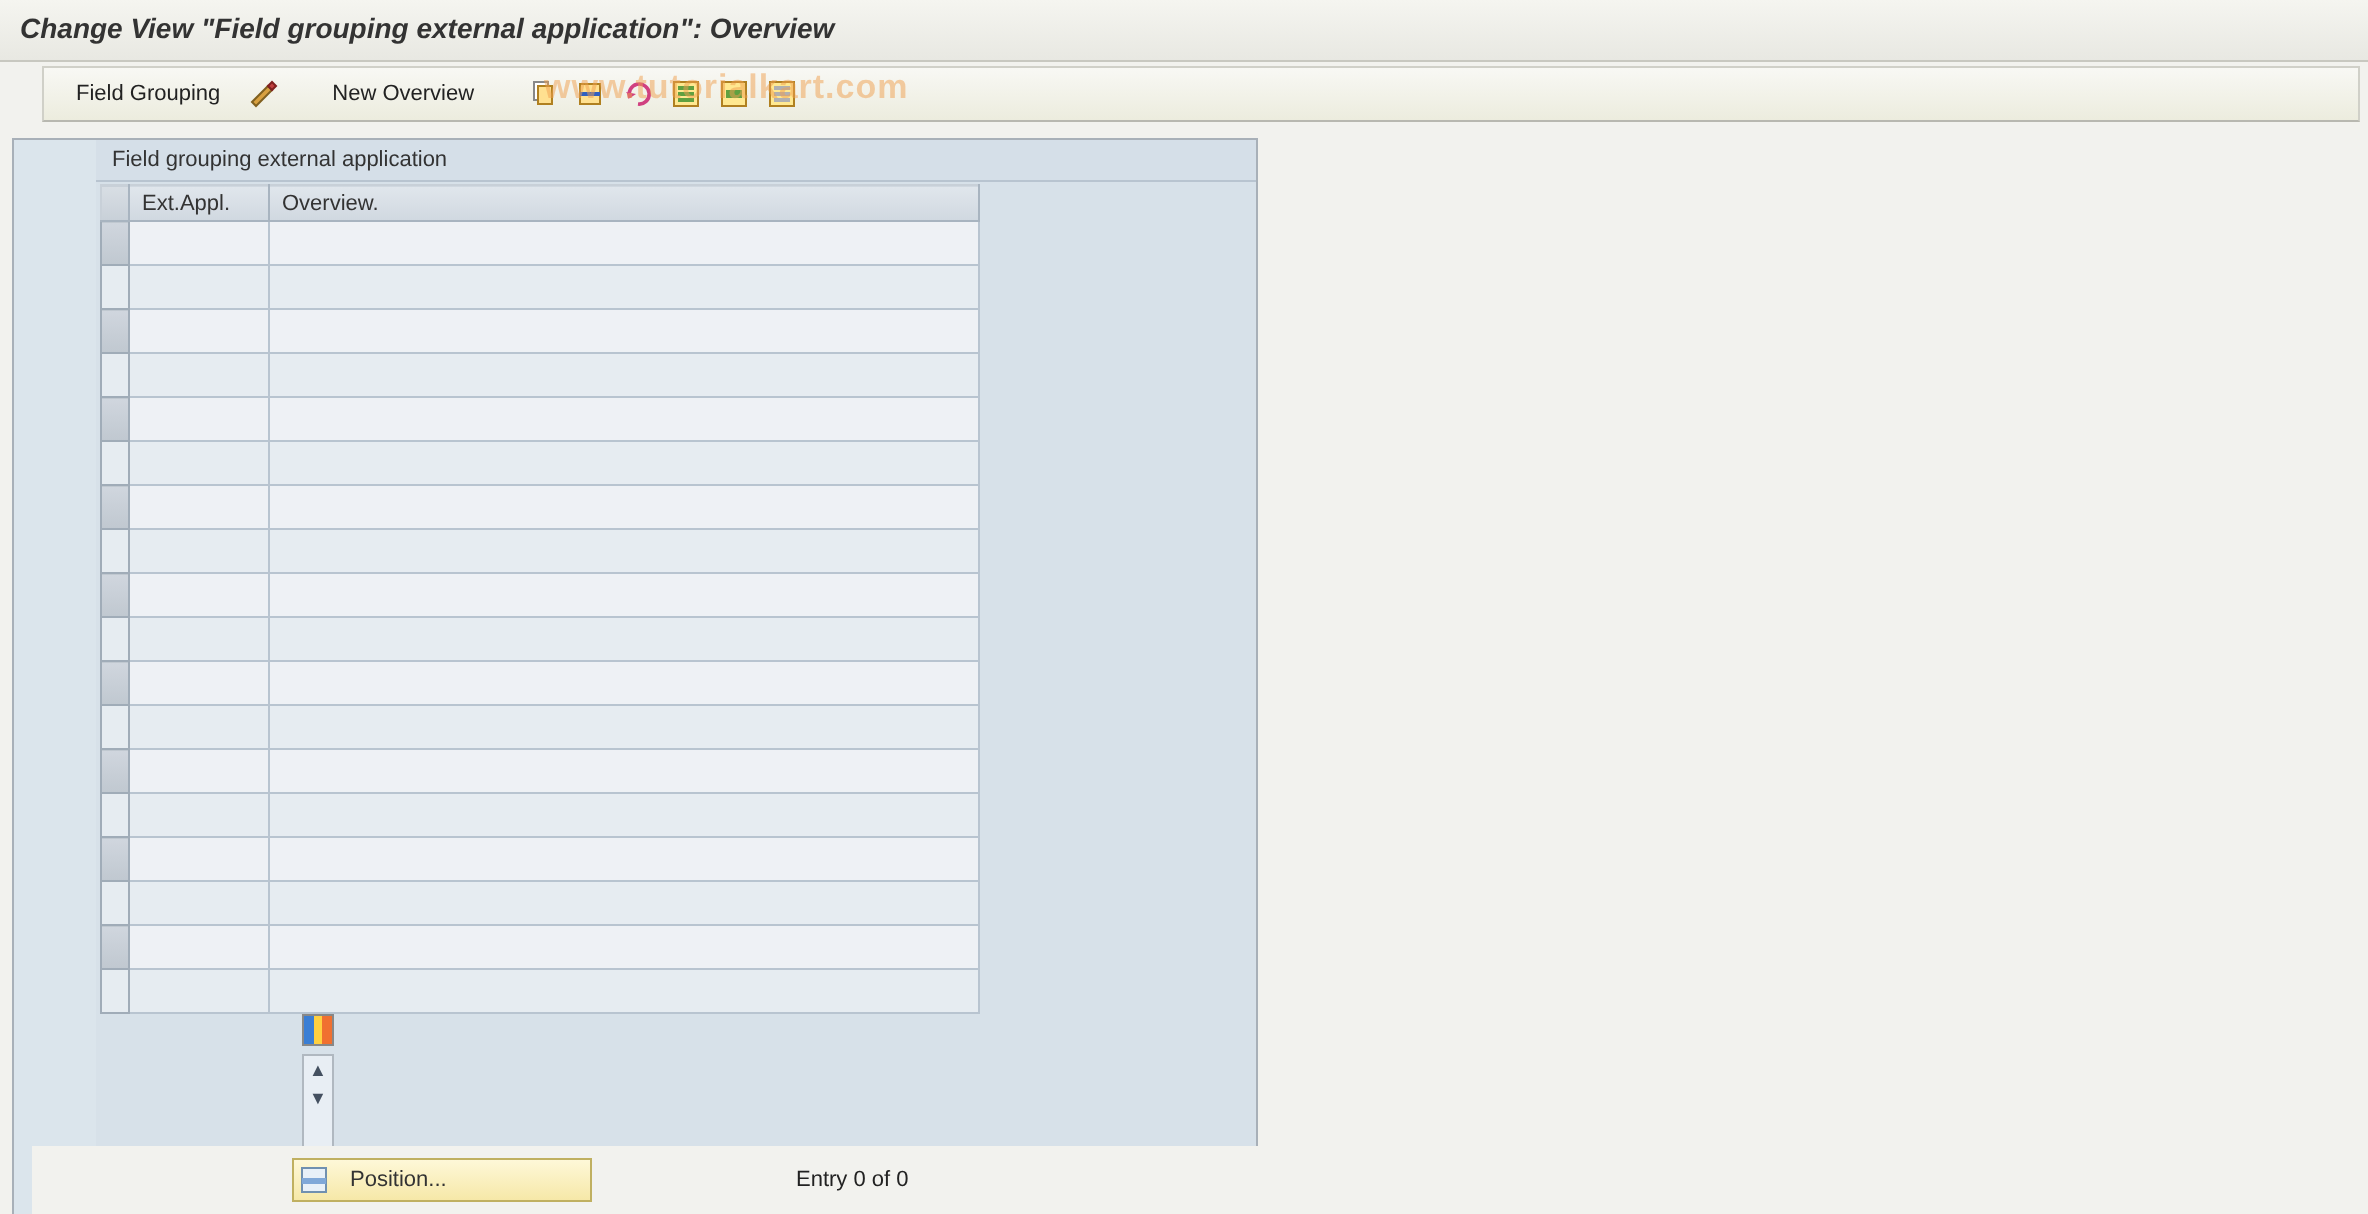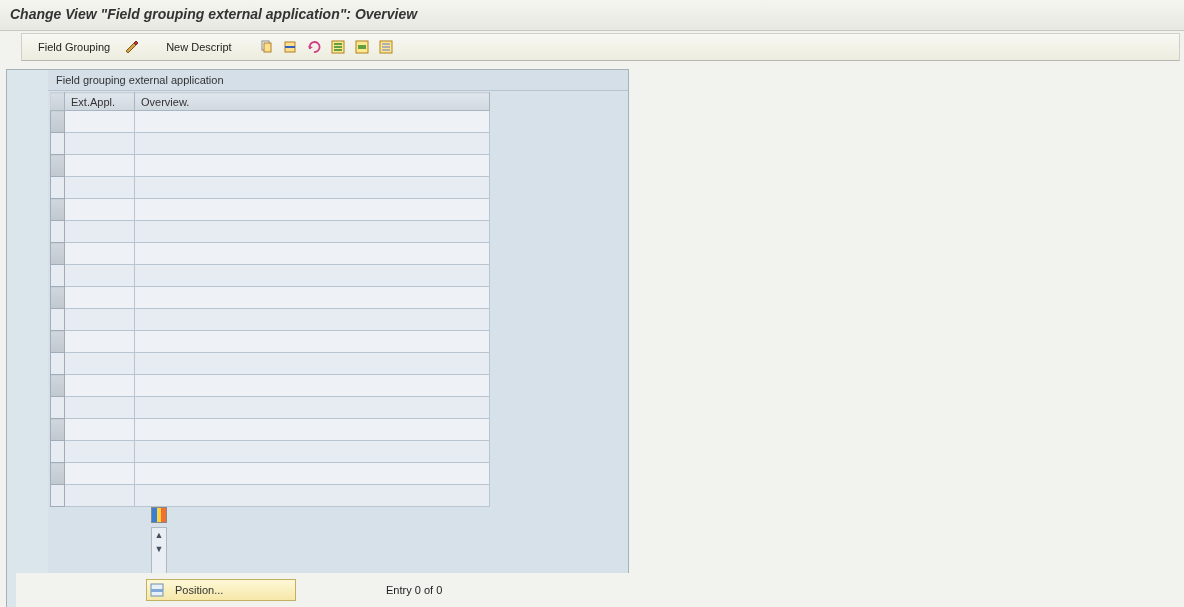--- a/index.html
+++ b/index.html
@@ -221,40 +221,41 @@
       width: 16px;
       height: 16px;
       margin-right: 10px;
       display: inline-flex;
       align-items: center;
       justify-content: center;
     }
     .entry-text {
       font-size: 11px;
       color: #222;
+      margin-left: 12px;
     }
     svg { display: block; }
   </style>
 </head>
 <body>
 
 <div class="title-bar">
   <span class="title-text">Change View "Field grouping external application": Overview</span>
 </div>
 
 <div class="toolbar">
   <span class="toolbar-text-btn">Field Grouping</span>
   <span class="toolbar-icon-btn">
     <svg width="16" height="16" viewBox="0 0 16 16">
         <path d="M2 12 L10 4 L12 6 L4 14 Z" fill="#d8a040" stroke="#806020" stroke-width="1"></path>
         <path d="M10 4 L12 2 L14 4 L12 6 Z" fill="#c04040" stroke="#802020"></path>
       </svg>
   </span>
   <span class="toolbar-sep"></span>
-  <span class="toolbar-text-btn">New Descript</span>
+  <span class="toolbar-text-btn">New Overview</span>
   <span class="toolbar-sep"></span>
   <span class="toolbar-icon-btn">
     <svg width="16" height="16" viewBox="0 0 16 16">
         <rect x="4" y="2" width="7" height="9" fill="#fff" stroke="#888"></rect>
         <rect x="6" y="4" width="7" height="9" fill="#ffe090" stroke="#b08020"></rect>
       </svg>
   </span>
   <span class="toolbar-icon-btn">
     <svg width="16" height="16" viewBox="0 0 16 16">
         <rect x="3" y="3" width="10" height="10" fill="#ffe090" stroke="#b08020"></rect>
@@ -282,20 +283,21 @@
       </svg>
   </span>
   <span class="toolbar-icon-btn">
     <svg width="16" height="16" viewBox="0 0 16 16">
         <rect x="2" y="2" width="12" height="12" fill="#ffe890" stroke="#b08020"></rect>
         <rect x="4" y="4" width="8" height="2" fill="#b0b0b0"></rect>
         <rect x="4" y="7" width="8" height="2" fill="#b0b0b0"></rect>
         <rect x="4" y="10" width="8" height="2" fill="#b0b0b0"></rect>
       </svg>
   </span>
+  <span class="watermark">www.tutorialkart.com</span>
 </div>
 
 <div class="content-frame">
   <div class="panel-title">Field grouping external application</div>
   <div class="grid-wrapper">
     <table class="grid">
       <thead>
         <tr>
           <th class="rowhead"></th>
           <th class="col-ext">Ext.Appl.</th>

